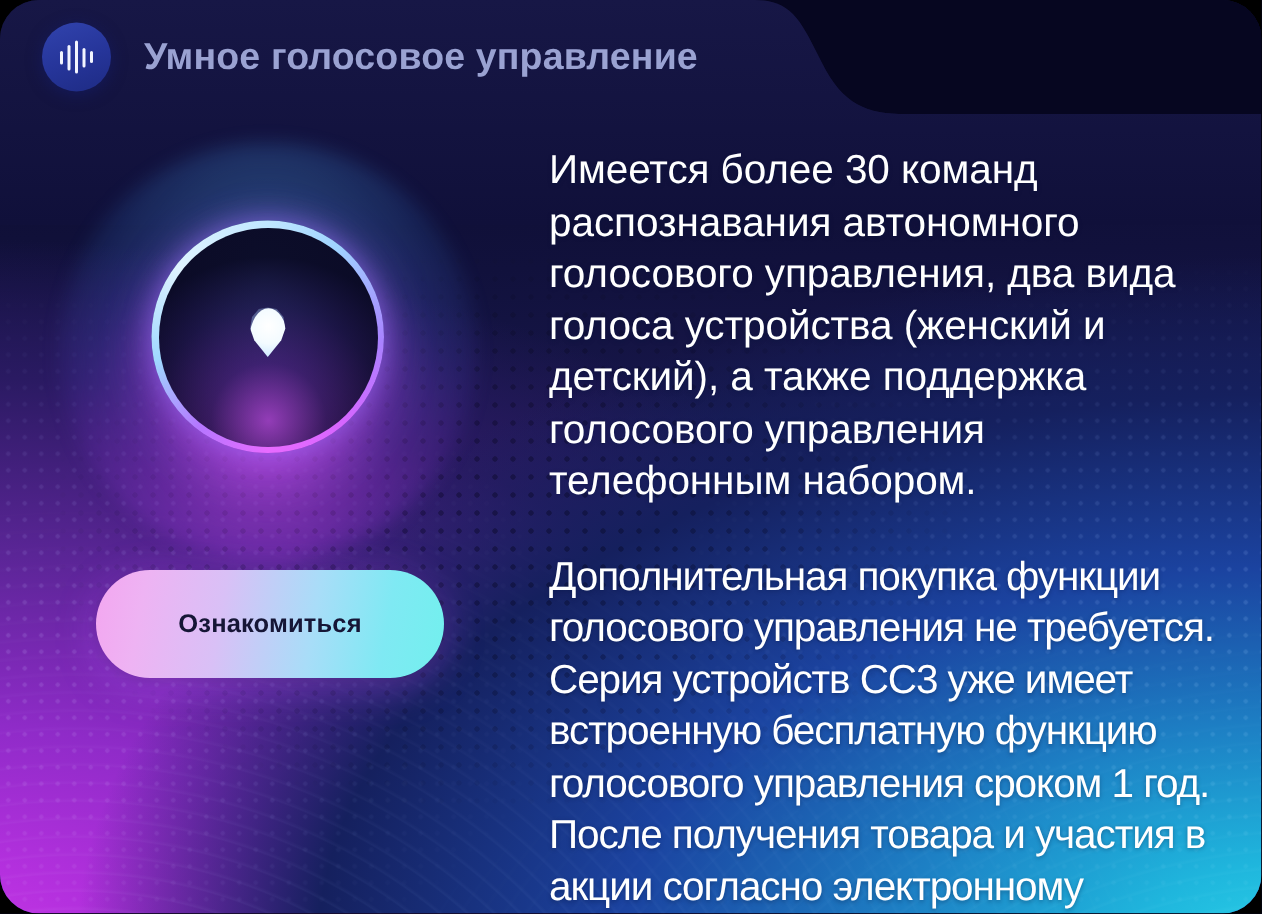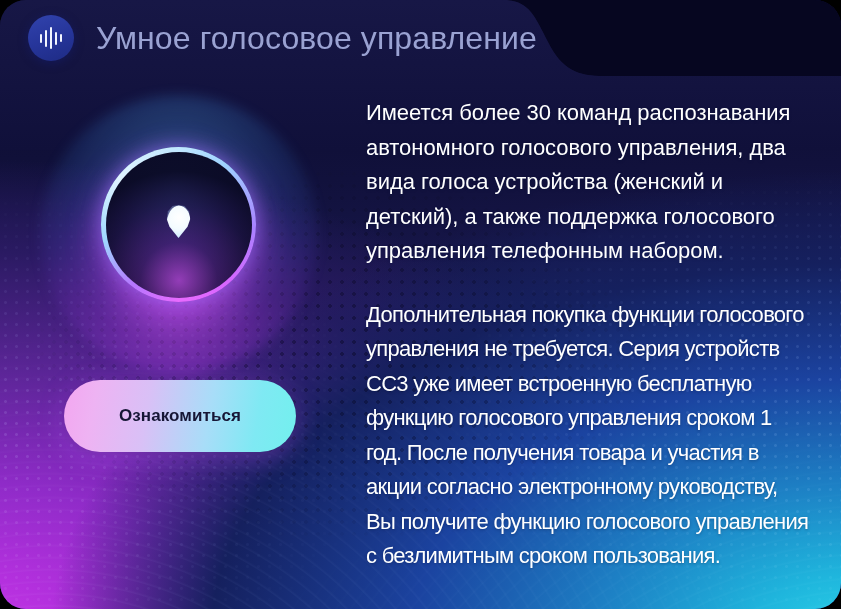--- a/index.html
+++ b/index.html
@@ -133,22 +133,22 @@
     border-radius: 1.4px;
     background: #f2f5ff;
   }
   .brand-icon i:nth-child(1) { height: 9px; }
   .brand-icon i:nth-child(2) { height: 17px; }
   .brand-icon i:nth-child(3) { height: 22px; }
   .brand-icon i:nth-child(4) { height: 13px; }
   .brand-icon i:nth-child(5) { height: 8px; }
 
   .header-title {
-    font-size: 32px;
-    font-weight: 400;
+    font-size: 25px;
+    font-weight: 700;
     color: #9aa2d2;
     letter-spacing: .1px;
     white-space: nowrap;
   }
 
   
   .left-col {
     position: absolute;
     left: 0;
     top: 76px;
@@ -240,21 +240,21 @@
 
   
   .text-col {
     position: absolute;
     left: 366px;
     top: 96px;
     width: 444px;
   }
   .para {
     color: #ffffff;
-    font-size: 22px;
+    font-size: 27px;
     line-height: 34.5px;
     font-weight: 400;
     letter-spacing: -.05px;
     margin: 0;
     text-shadow: 0 1px 3px rgba(0,20,60,.35);
   }
   .para + .para { margin-top: 29px; }
   .para.tight { letter-spacing: -.72px; }
 </style>
 </head>

